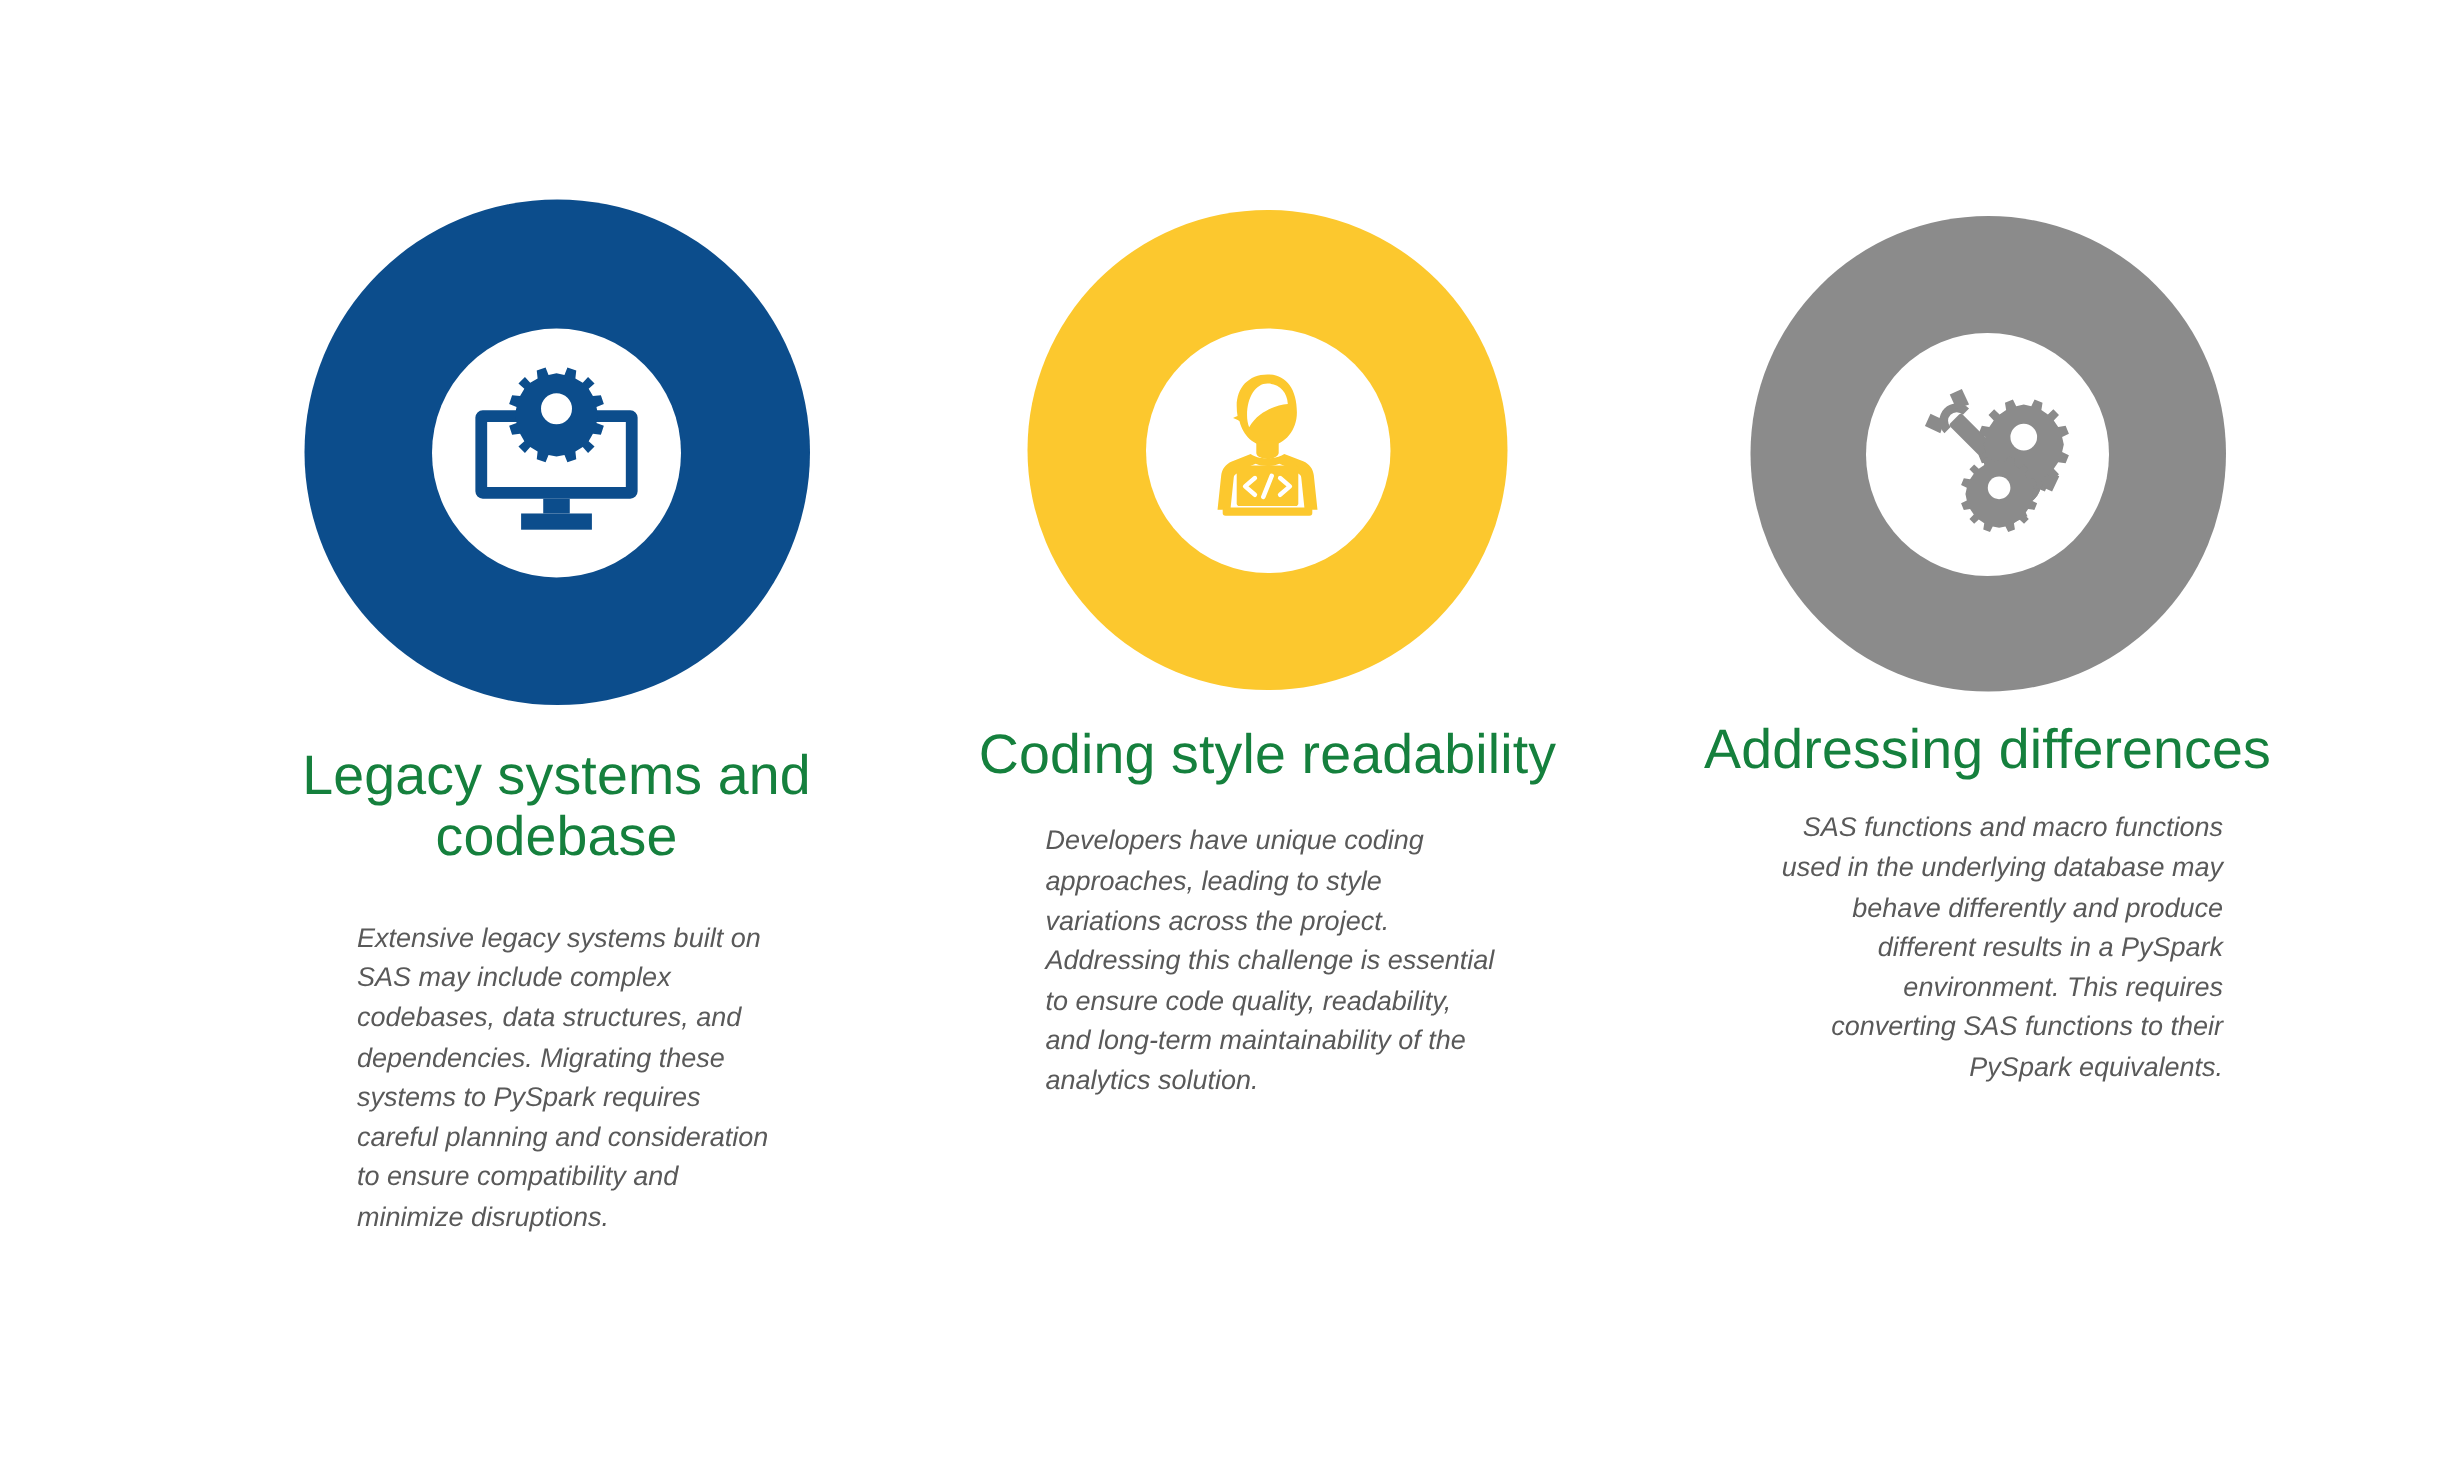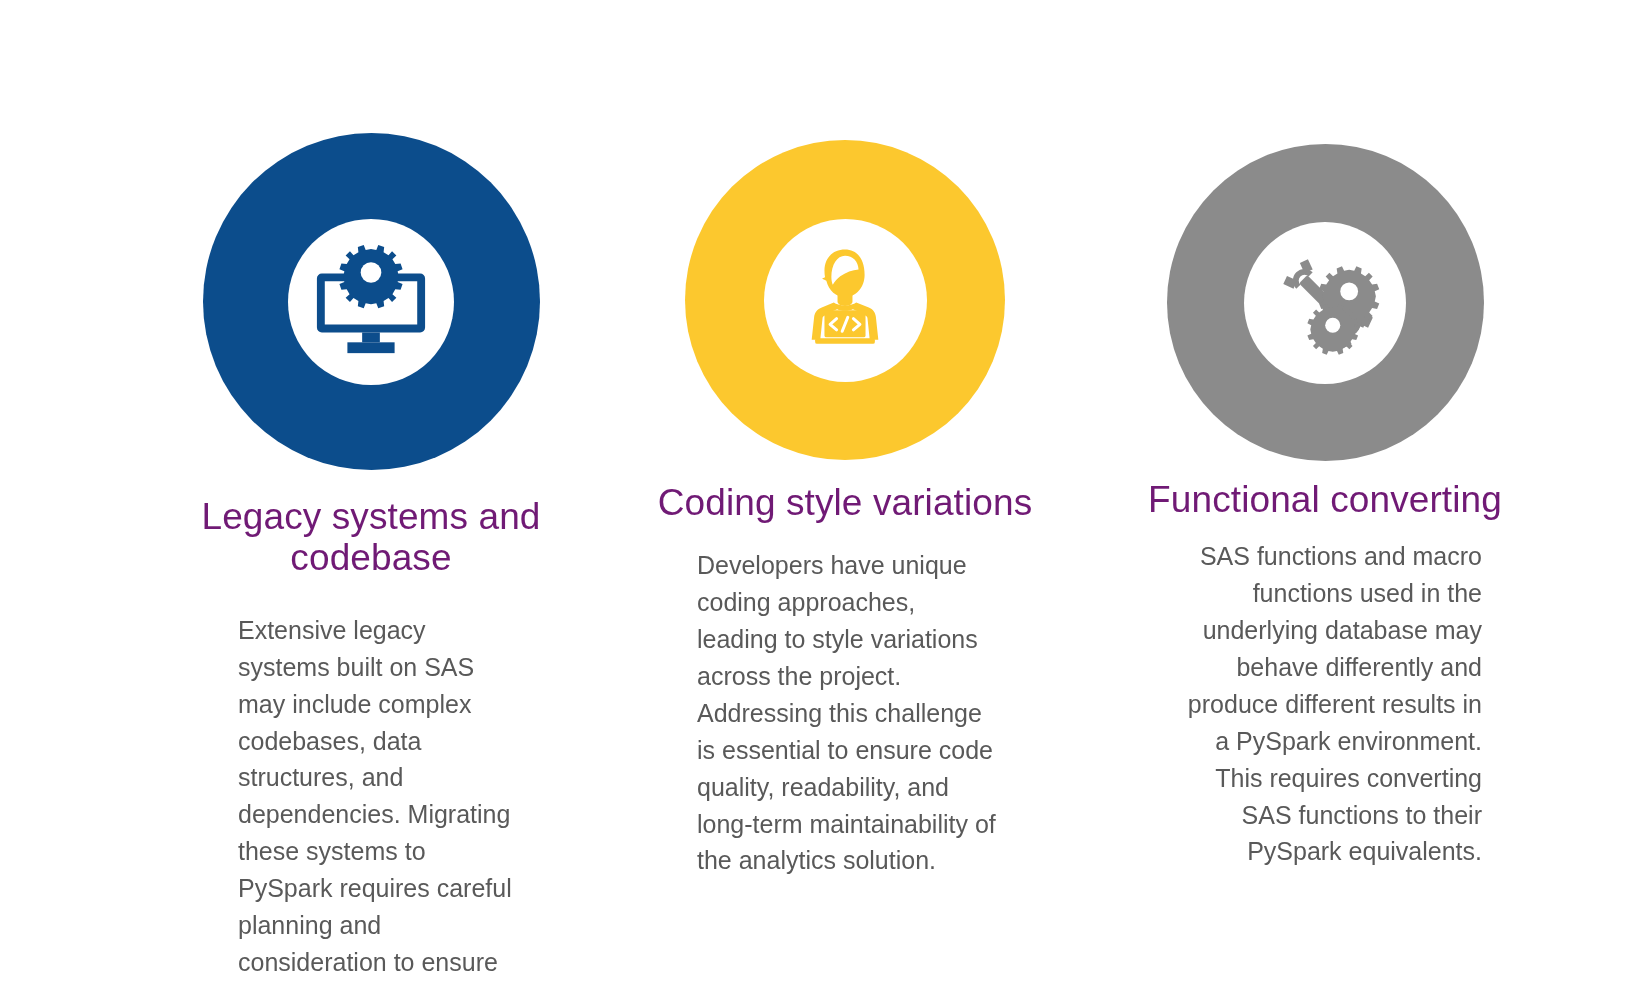--- a/index.html
+++ b/index.html
@@ -68,41 +68,42 @@
   .card--2 .inner-disc { width: 163px; height: 163px; }
   .card--3 .inner-disc { width: 162px; height: 162px; }
 
   .glyph { display: block; }
   .card--1 .glyph { width: 118px; height: 118px; }
   .card--2 .glyph { width: 112px; height: 112px; }
   .card--3 .glyph { width: 116px; height: 116px; }
 
   
   .heading {
-    color: #701a75;
+    color: #15803d;
     font-size: 37px;
     font-weight: 400;
     line-height: 1.12;
     text-align: center;
     margin: 0;
     letter-spacing: 0.1px;
   }
   .card--1 .heading { margin-top: 26px; width: 420px; }
   .card--2 .heading { margin-top: 22px; width: 400px; }
   .card--3 .heading { margin-top: 18px; width: 400px; }
 
   
   .body-text {
     color: #595959;
-    font-size: 25px;
+    font-size: 18px;
     font-weight: 400;
     line-height: 1.475;
     margin: 0;
     text-align: left;
     white-space: pre-line;
+    font-style: italic;
   }
   .card--1 .body-text { margin-top: 33px; width: 286px; margin-left: 20px; }
   .card--2 .body-text { margin-top: 24px; width: 302px; margin-left: 6px; }
   .card--3 .body-text { margin-top: 18px; width: 300px; margin-left: 14px; text-align: right; }
 </style>
 </head>
 <body>
 
 <div class="infographic">
 
@@ -166,21 +167,21 @@
               <g stroke="#ffffff" stroke-width="3.2" fill="none" stroke-linecap="round" stroke-linejoin="round">
                 <polyline points="51,80 44,86 51,92"></polyline>
                 <polyline points="69,80 76,86 69,92"></polyline>
                 <line x1="63" y1="78.5" x2="57" y2="93.5"></line>
               </g>
             </g>
           </svg>
         </div>
       </div>
     </div>
-    <h2 class="heading">Coding style variations</h2>
+    <h2 class="heading">Coding style readability</h2>
     <p class="body-text">Developers have unique coding approaches, leading to style variations across the project. Addressing this challenge is essential to ensure code quality, readability, and long-term maintainability of the analytics solution.</p>
   </div>
 
   <div class="card card--3">
     <div class="circle-wrap">
       <div class="circle" style="background:#8b8b8b;">
         <div class="inner-disc">
           <svg class="glyph" viewBox="0 0 120 120" aria-hidden="true">
             <g fill="#8b8b8b">
 
@@ -216,17 +217,17 @@
                          -5.4 2.2 -2.2 -4.6 -5.1 1.1 -5.1 -1.1 -2.2 4.6 -5.4 -2.2 0.8 -5.0 -4.4 -3.0 -3.7 3.5 -3.8 -3.8 3.5 -3.7
                          -3.0 -4.4 -5.0 0.8 -2.2 -5.4 4.6 -2.2 -1.1 -5.1 1.1 -5.1 -4.6 -2.2 2.2 -5.4 5.0 0.8 3.0 -4.4 -3.5 -3.7
                          3.8 -3.8 3.7 3.5 4.4 -3.0 -0.8 -5.0 5.4 -2.2 2.2 4.6 z" transform="scale(0.86)"></path>
                 <circle cx="0" cy="0" r="7.8" fill="#ffffff"></circle>
               </g>
             </g>
           </svg>
         </div>
       </div>
     </div>
-    <h2 class="heading">Functional converting</h2>
+    <h2 class="heading">Addressing differences</h2>
     <p class="body-text">SAS functions and macro functions used in the underlying database may behave differently and produce different results in a PySpark environment. This requires converting SAS functions to their PySpark equivalents.</p>
   </div>
 
 </div>
 
 </body></html>

